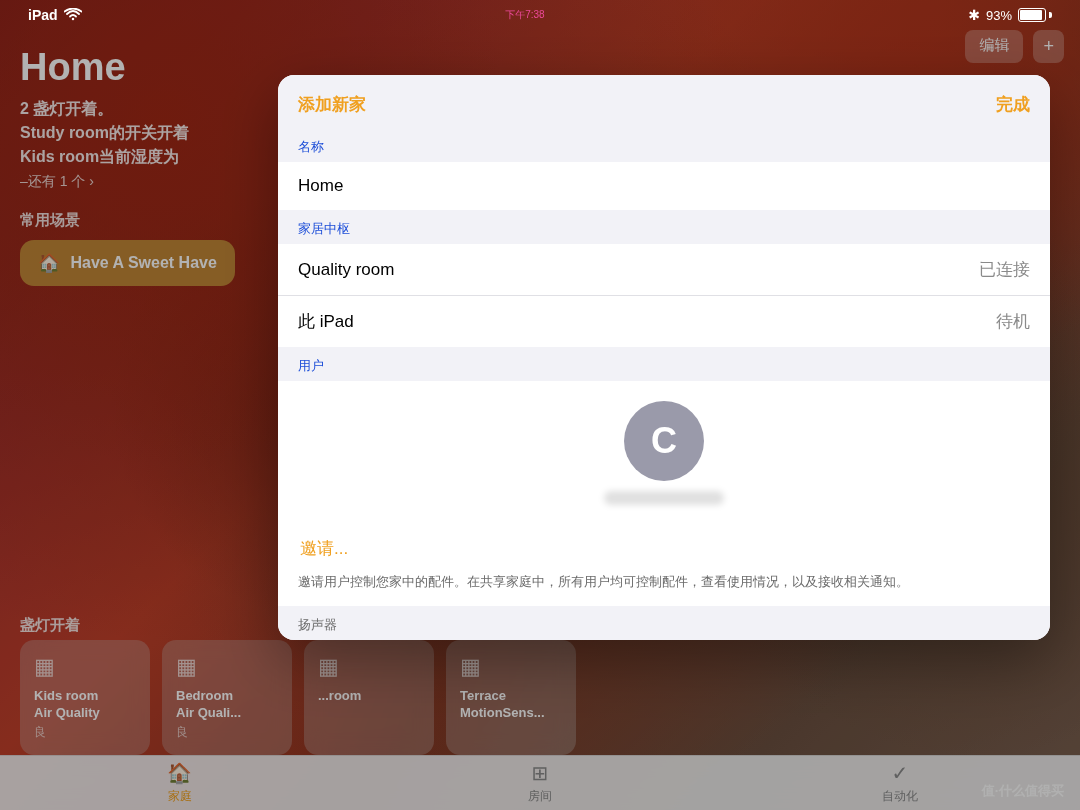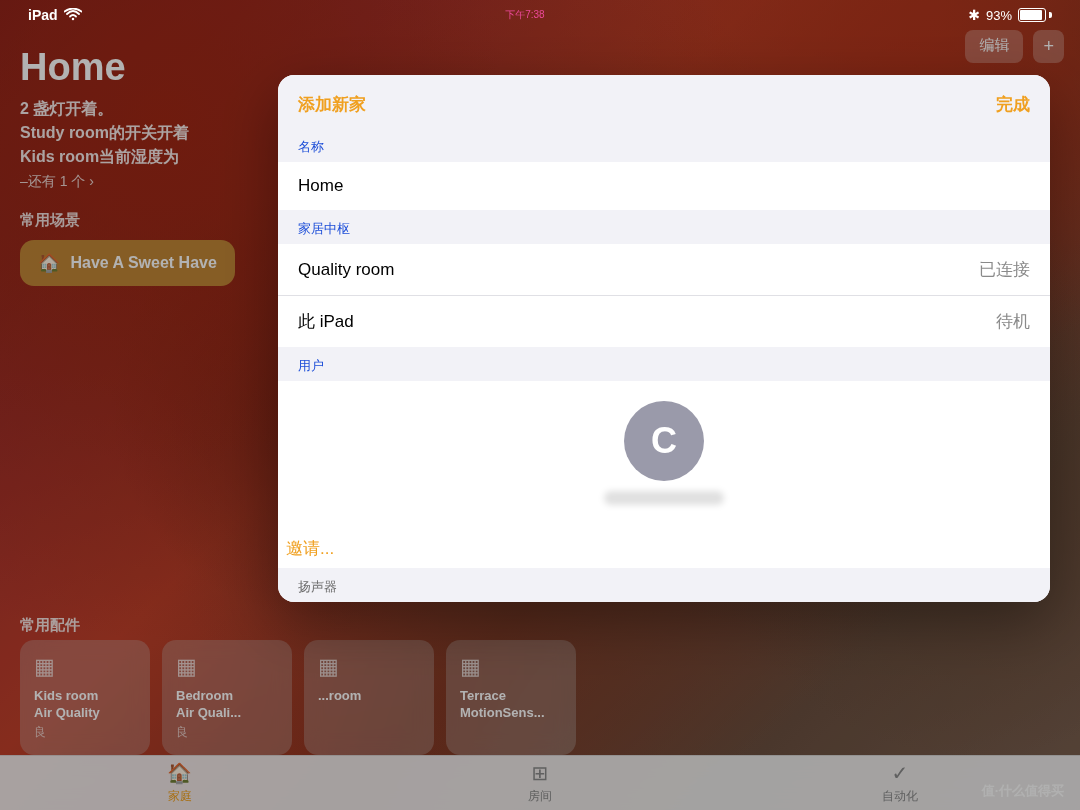--- a/index.html
+++ b/index.html
@@ -395,21 +395,21 @@
       height: 14px;
       background: rgba(0,0,0,0.12);
       border-radius: 7px;
       filter: blur(3px);
     }
 
     .invite-link {
       color: #f0a020;
       font-size: 17px;
       font-weight: 500;
-      padding: 12px 8px 8px;
+      padding: 12px 22px 8px;
       background: white;
     }
 
     .invite-desc {
       font-size: 13px;
       color: #6b6b6b;
       padding: 4px 20px 14px;
       background: white;
       line-height: 1.5;
     }
@@ -470,21 +470,21 @@
   <div class="home-more">–还有 1 个 ›</div>
 
   <div class="section-label">常用场景</div>
   
   
   <div class="scene-btn">
     <span class="scene-icon">🏠</span>
     <span>Have A Sweet Have</span>
   </div>
 
-  <div class="section-label" style="position:absolute; bottom:165px; left:20px;">常用配件</div>
+  <div class="section-label" style="position:absolute; bottom:165px; left:20px;">盏灯开着</div>
 </div>
 
 <div class="devices-row">
   <div class="device-card">
     <div class="device-card-icon">▦</div>
     <div class="device-card-name">Kids room<br>Air Quality</div>
     <div class="device-card-status">良</div>
   </div>
   <div class="device-card">
     <div class="device-card-icon">▦</div>
@@ -545,15 +545,16 @@
     </div>
   </div>
 
   <div class="modal-section-label" style="margin-top:2px;">用户</div>
   <div class="user-section">
     <div class="user-avatar">C</div>
     <div class="user-name-blur"></div>
   </div>
 
   <div class="invite-link">邀请...</div>
+  <div class="invite-desc">邀请用户控制您家中的配件。在共享家庭中，所有用户均可控制配件，查看使用情况，以及接收相关通知。</div>
 
   <div class="modal-section-label2">扬声器</div>
 </div>
 
 </body></html>

